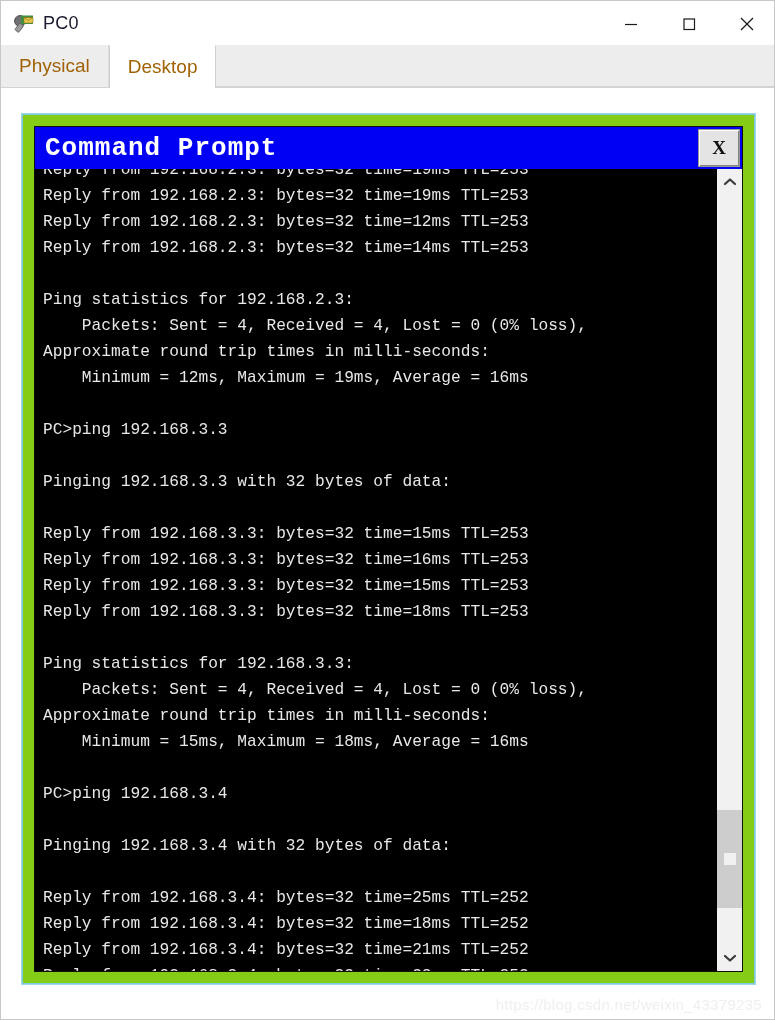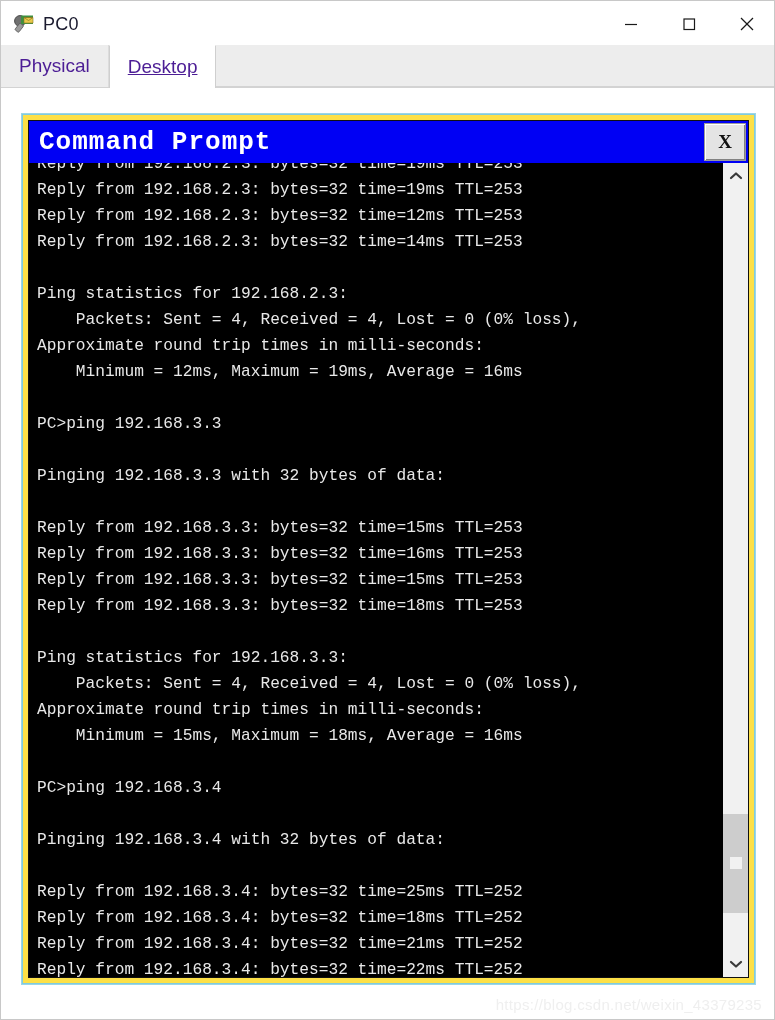--- a/index.html
+++ b/index.html
@@ -25,21 +25,21 @@
   .titlebar {
     position: absolute;
     left: 0; top: 0;
     width: 775px; height: 45px;
     background: #ffffff;
     display: flex;
     align-items: center;
   }
   .titlebar-left {
     display: flex;
-    align-items: flex-end;
+    align-items: center;
     gap: 8px;
     padding-left: 12px;
     flex: 1;
   }
   .app-icon {
     width: 22px; height: 22px;
     position: relative;
     flex: 0 0 auto;
   }
   .win-title {
@@ -74,35 +74,34 @@
     display: flex;
     align-items: flex-end;
   }
   .tab {
     height: 42px;
     padding: 0 18px;
     display: flex;
     align-items: center;
     justify-content: center;
     font-size: 19px;
-    color: #4c1d95;
+    color: #a16207;
     background: #ededed;
     border-right: 1px solid #dcdcdc;
     cursor: pointer;
     font-family: "Liberation Sans", sans-serif;
   }
   .tab.active {
     background: #ffffff;
     border-right: 1px solid #cfcfcf;
     border-left: 1px solid #cfcfcf;
     border-top: 1px solid #ffffff;
     margin-bottom: -1px;
     height: 43px;
     font-weight: normal;
-    text-decoration: underline;
   }
   .tabstrip-filler {
     flex: 1;
     height: 42px;
     background: #ededed;
     border-bottom: 1px solid #d3d3d3;
   }
 
   
   .desktop-panel {
@@ -110,22 +109,22 @@
     left: 0; top: 87px;
     width: 775px; height: 933px;
     background: #ffffff;
   }
 
   
   .cmd-frame {
     position: absolute;
     left: 20px; top: 112px;
     width: 735px; height: 872px;
-    background: #fde047;
-    padding: 6px;
+    background: #84cc16;
+    padding: 12px;
     border: 1px solid #9bd6e6;
     box-shadow: 0 0 0 1px #7fcbdf inset;
   }
 
   .cmd-window {
     position: relative;
     width: 100%;
     height: 100%;
     background: #000000;
     border: 1px solid #101010;

